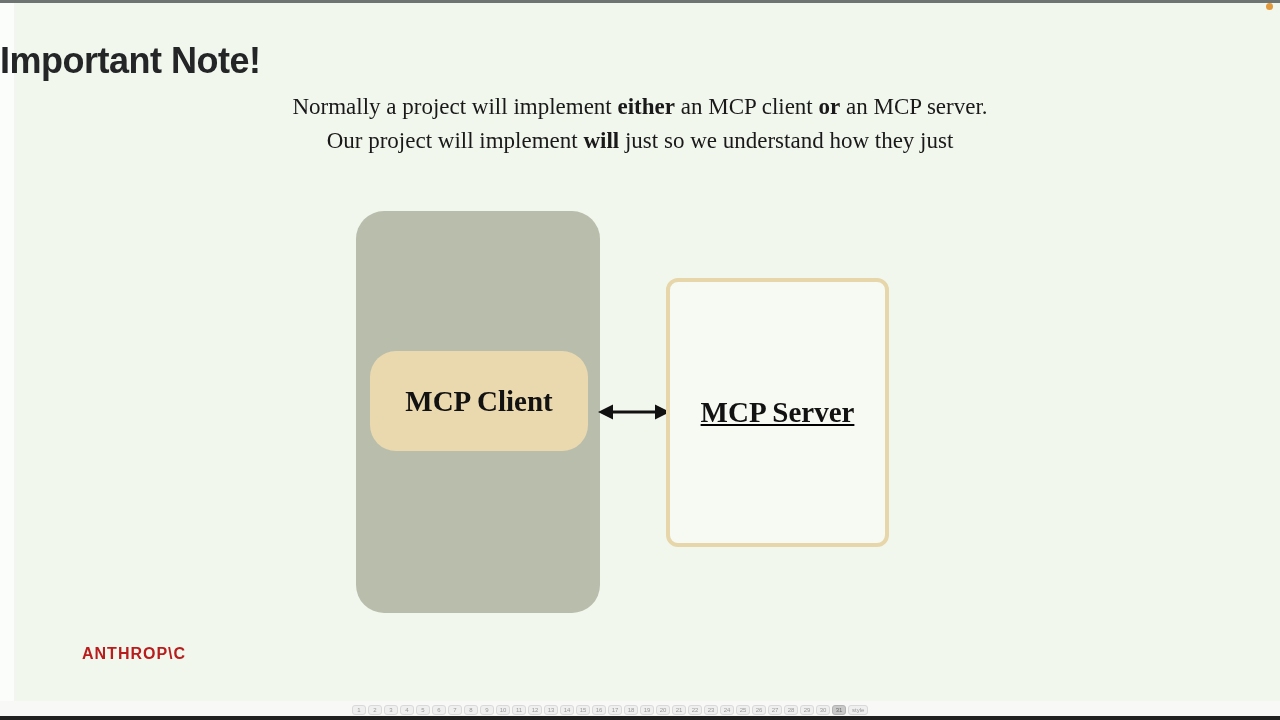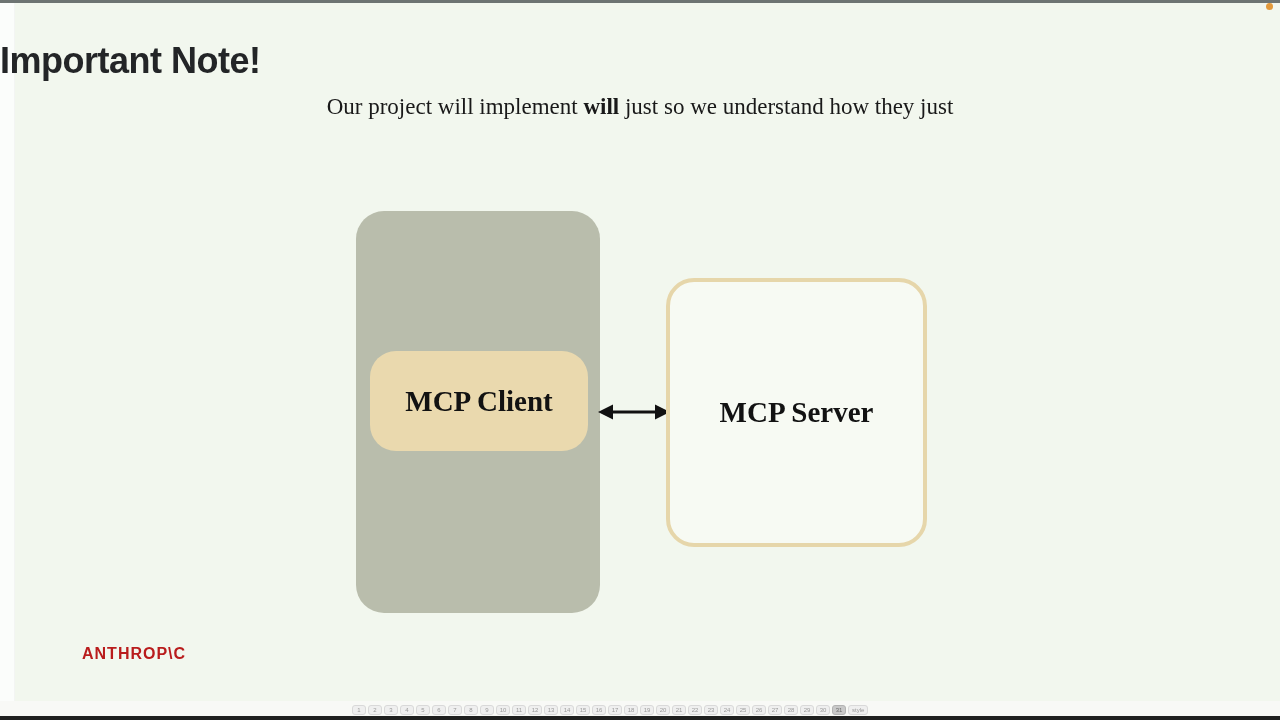--- a/index.html
+++ b/index.html
@@ -68,25 +68,25 @@
   .mcp-client-label, .mcp-server-label {
     font-family: "Liberation Serif", serif;
     font-size: 29px; font-weight: 700; color: #121212;
   }
   .arrow-wrap {
     position: absolute; left: 596px; top: 398px;
     width: 76px; height: 28px;
   }
   .mcp-server-box {
     position: absolute; left: 666px; top: 278px;
-    width: 261px; height: 269px;
-    border-radius: 28px;
+    width: 223px; height: 269px;
+    border-radius: 12px;
     background: #f7faf3;
     border: 4px solid #e6d6aa;
-    display: flex; align-items: center; justify-content: center;
+    display: flex; align-items: center; justify-content: center; text-decoration: underline;
   }
 
   .footer-logo {
     position: absolute; left: 82px; top: 645px;
     font-size: 16px; font-weight: 700; letter-spacing: 1px;
     color: #b91c1c;
   }
 
   
   .pager-strip {
@@ -120,20 +120,21 @@
 
 <div class="stage" style="background: rgb(242, 247, 238);">
 
   <div class="top-bar" style="background: rgb(109, 116, 114);"></div>
   <div class="left-strip"></div>
   <div class="indicator-dot" style="background: rgb(226, 153, 59);"></div>
 
   <h1 class="slide-title">Important Note!</h1>
 
   <div class="slide-subtitle">
+    <div><span>Normally a project will implement </span><b>either</b><span> an MCP client </span><b>or</b><span> an MCP server.</span></div>
     <div><span>Our project will implement </span><b>will</b><span> just so we understand how they just</span></div>
   </div>
 
   <div class="our-server-box" style="background: rgb(185, 189, 172);">
     <div class="mcp-client-box" style="background: rgb(234, 217, 174);">
       <span class="mcp-client-label">MCP Client</span>
     </div>
   </div>
 
   <div class="arrow-wrap">

